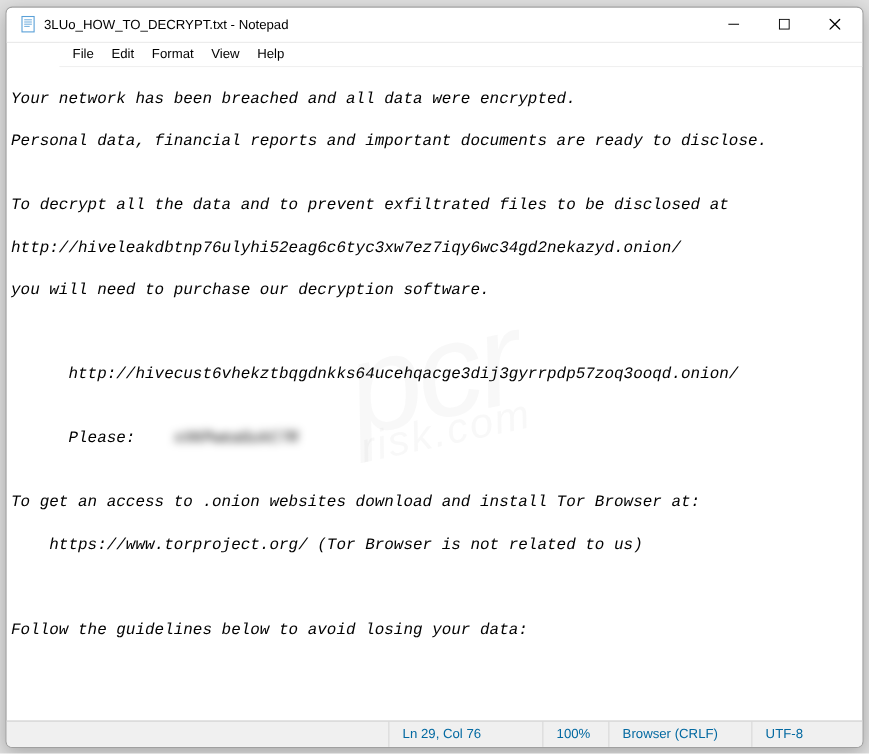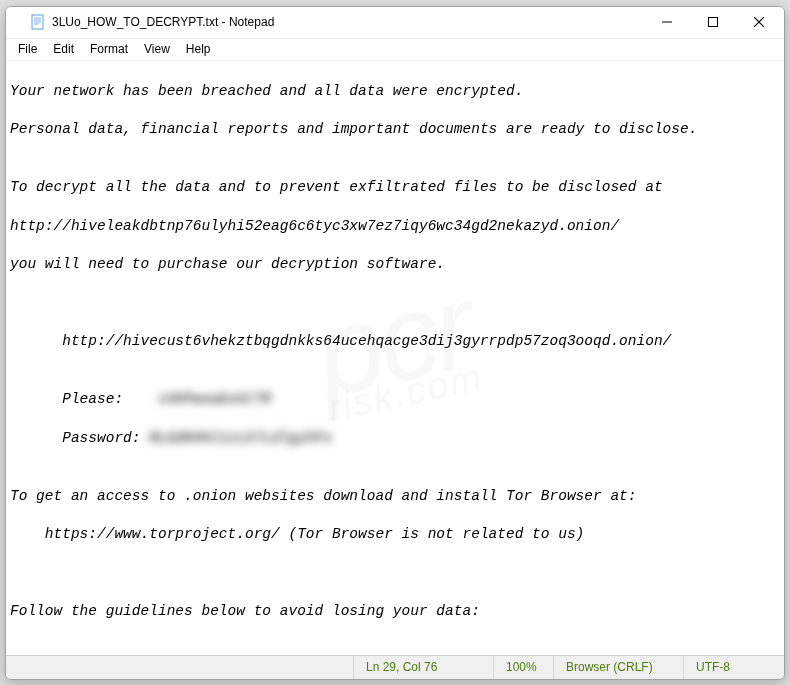--- a/index.html
+++ b/index.html
@@ -23,21 +23,21 @@
       display: flex;
       flex-direction: column;
       overflow: hidden;
       position: relative;
     }
     .titlebar {
       height: 32px;
       background: #ffffff;
       display: flex;
       align-items: center;
-      padding: 0 2px 0 24px;
+      padding: 0 2px 0 12px;
       border-bottom: 1px solid #e8e8e8;
     }
     .titlebar-icon {
       width: 16px;
       height: 16px;
       margin-right: 6px;
     }
     .titlebar-title {
       font-size: 12px;
       color: #000;
@@ -57,20 +57,21 @@
       color: #000;
     }
     .menubar {
       height: 22px;
       background: #ffffff;
       display: flex;
       align-items: center;
       padding: 0 4px;
       border-bottom: 1px solid #f0f0f0;
       font-size: 12px;
+      margin-left: 48px;
     }
     .menu-item {
       padding: 2px 8px;
       color: #000;
     }
     .content {
       flex: 1;
       padding: 2px 4px;
       font-family: Consolas, "Courier New", monospace;
       font-size: 14.5px;
@@ -86,21 +87,21 @@
       filter: blur(4px);
       display: inline-block;
     }
     .statusbar {
       height: 24px;
       background: #f0f0f0;
       border-top: 1px solid #d0d0d0;
       display: flex;
       align-items: center;
       font-size: 12px;
-      color: #4d7c0f;
+      color: #0369a1;
     }
     .status-cell {
       padding: 0 12px;
       border-right: 1px solid #d8d8d8;
       height: 100%;
       display: flex;
       align-items: center;
     }
     .status-spacer {
       flex: 1;
@@ -183,21 +184,20 @@
 <div class="line">Personal data, financial reports and important documents are ready to disclose.</div>
 <div class="line"></div>
 <div class="line">To decrypt all the data and to prevent exfiltrated files to be disclosed at</div>
 <div class="line">http://hiveleakdbtnp76ulyhi52eag6c6tyc3xw7ez7iqy6wc34gd2nekazyd.onion/</div>
 <div class="line">you will need to purchase our decryption software.</div>
 <div class="line"></div>
 <div class="line"></div>
 <div class="line">      http://hivecust6vhekztbqgdnkks64ucehqacge3dij3gyrrpdp57zoq3ooqd.onion/</div>
 <div class="line"></div>
 <div class="line"><span>      Please:    </span><span class="blurred">xXKPweaGukC7R</span></div>
-<div class="line"><span>      Password: </span><span class="blurred">RLGdK0kC1zLb7LdlgyhFs</span></div>
 <div class="line"></div>
 <div class="line">To get an access to .onion websites download and install Tor Browser at:</div>
 <div class="line">    https://www.torproject.org/ (Tor Browser is not related to us)</div>
 <div class="line"></div>
 <div class="line"></div>
 <div class="line">Follow the guidelines below to avoid losing your data:</div>
 <div class="line"></div>
 
 
 

